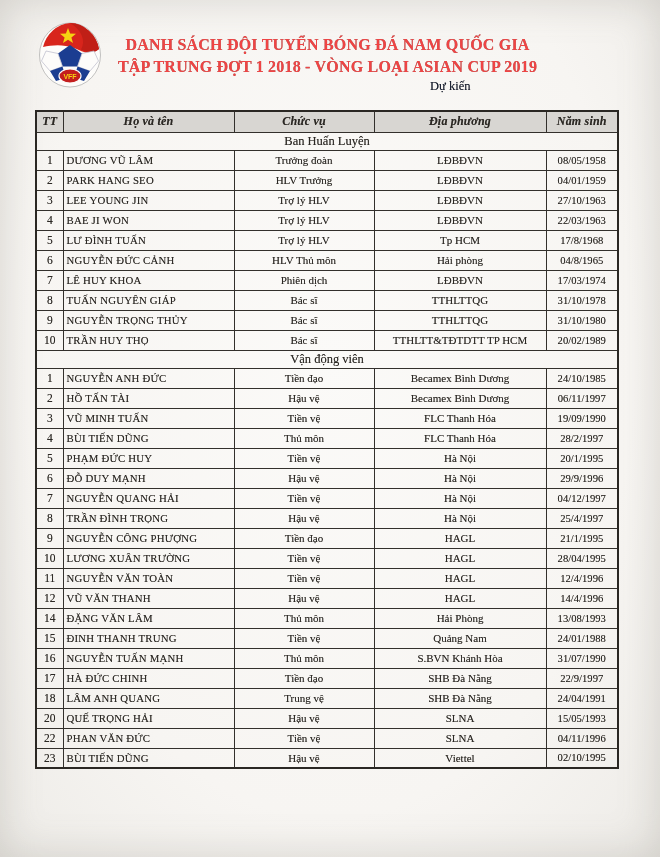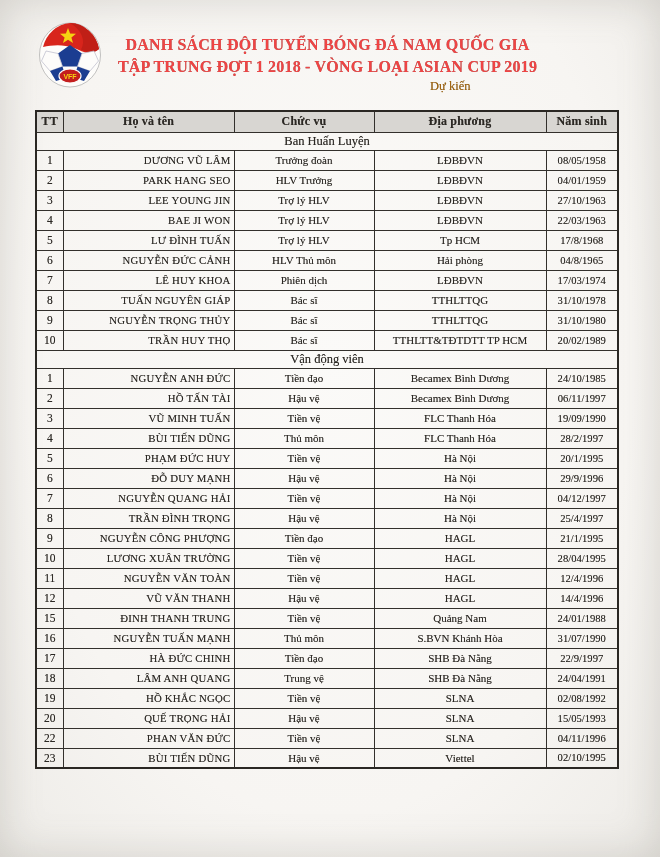--- a/index.html
+++ b/index.html
@@ -19,49 +19,49 @@
   }
   .titles {
     position:absolute; left:35px; top:34px; width:585px;
     text-align:center; font-weight:bold;
     font-size:16px; line-height:22px; letter-spacing:0.2px;
     color:#ef4444;
     text-shadow: 0 0 0.6px rgba(40,35,30,0.55);
   }
   .note {
     position:absolute; left:430px; top:79px;
-    font-size:12.5px; color:#a16207;
+    font-size:12.5px; color:#0f172a;
     text-shadow: 0 0 0.5px rgba(40,35,30,0.45);
   }
   table.roster {
     position:absolute; left:35px; top:110px;
     width:582px;
     border-collapse:collapse;
     table-layout:fixed;
     border:2px solid #2a2723;
   }
   table.roster td, table.roster th {
     border:1px solid #33302c;
     padding:0 3px;
     overflow:hidden; white-space:nowrap;
     text-shadow: 0 0 0.5px rgba(40,35,30,0.5);
   }
-  thead tr { height:21px; }
+  thead tr { height:21px;font-style:italic; }
   thead th {
     background:#d8d6d2;
     font-size:12px; font-weight:bold; letter-spacing:0.2px;
     text-align:center;
   }
   tr.section-row { height:18px; }
   tr.section-row td {
     text-align:center; font-size:12.5px; padding-top:1px;
   }
   tr.data-row { height:20px; }
   td.c0 { text-align:center; font-size:11.5px; }
-  td.c1 { text-align:right; font-size:10.8px; letter-spacing:0.2px; padding-left:5px; }
+  td.c1 { text-align:left; font-size:10.8px; letter-spacing:0.2px; padding-left:5px; }
   td.c2, td.c3 { text-align:center; font-size:11px; }
   td.c4 { text-align:center; font-size:10.6px; }
 </style>
 </head>
 <body>
 
 <div class="vignette"></div>
 
 <div class="logo">
   <svg viewBox="0 0 64 70" width="64" height="70">
@@ -258,20 +258,27 @@
         <td class="c4">12/4/1996</td>
       </tr>
       <tr class="data-row">
         <td class="c0">12</td>
         <td class="c1">VŨ VĂN THANH</td>
         <td class="c2">Hậu vệ</td>
         <td class="c3">HAGL</td>
         <td class="c4">14/4/1996</td>
       </tr>
       <tr class="data-row">
+        <td class="c0">14</td>
+        <td class="c1">ĐẶNG VĂN LÂM</td>
+        <td class="c2">Thủ môn</td>
+        <td class="c3">Hải Phòng</td>
+        <td class="c4">13/08/1993</td>
+      </tr>
+      <tr class="data-row">
         <td class="c0">15</td>
         <td class="c1">ĐINH THANH TRUNG</td>
         <td class="c2">Tiền vệ</td>
         <td class="c3">Quảng Nam</td>
         <td class="c4">24/01/1988</td>
       </tr>
       <tr class="data-row">
         <td class="c0">16</td>
         <td class="c1">NGUYỄN TUẤN MẠNH</td>
         <td class="c2">Thủ môn</td>
@@ -286,27 +293,20 @@
         <td class="c4">22/9/1997</td>
       </tr>
       <tr class="data-row">
         <td class="c0">18</td>
         <td class="c1">LÂM ANH QUANG</td>
         <td class="c2">Trung vệ</td>
         <td class="c3">SHB Đà Nẵng</td>
         <td class="c4">24/04/1991</td>
       </tr>
       <tr class="data-row">
-        <td class="c0">19</td>
-        <td class="c1">HỒ KHẮC NGỌC</td>
-        <td class="c2">Tiền vệ</td>
-        <td class="c3">SLNA</td>
-        <td class="c4">02/08/1992</td>
-      </tr>
-      <tr class="data-row">
         <td class="c0">20</td>
         <td class="c1">QUẾ TRỌNG HẢI</td>
         <td class="c2">Hậu vệ</td>
         <td class="c3">SLNA</td>
         <td class="c4">15/05/1993</td>
       </tr>
       <tr class="data-row">
         <td class="c0">22</td>
         <td class="c1">PHAN VĂN ĐỨC</td>
         <td class="c2">Tiền vệ</td>

